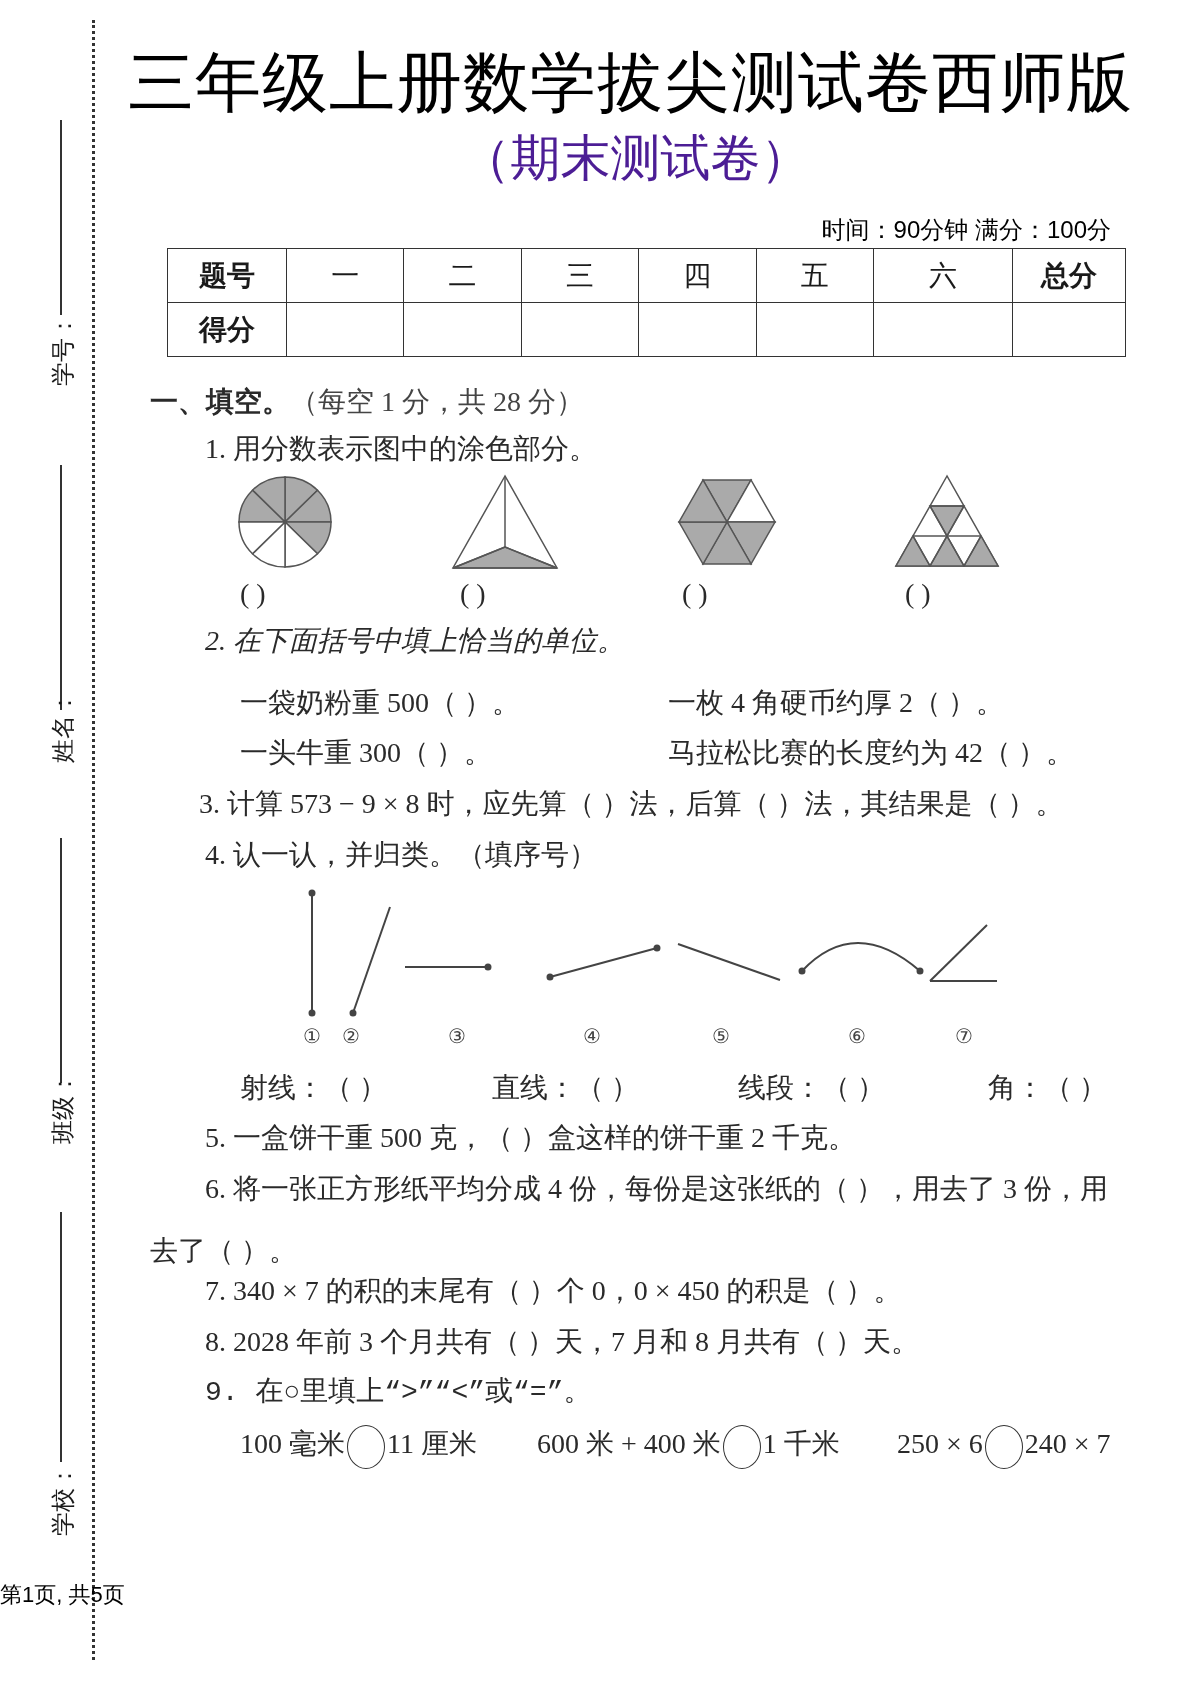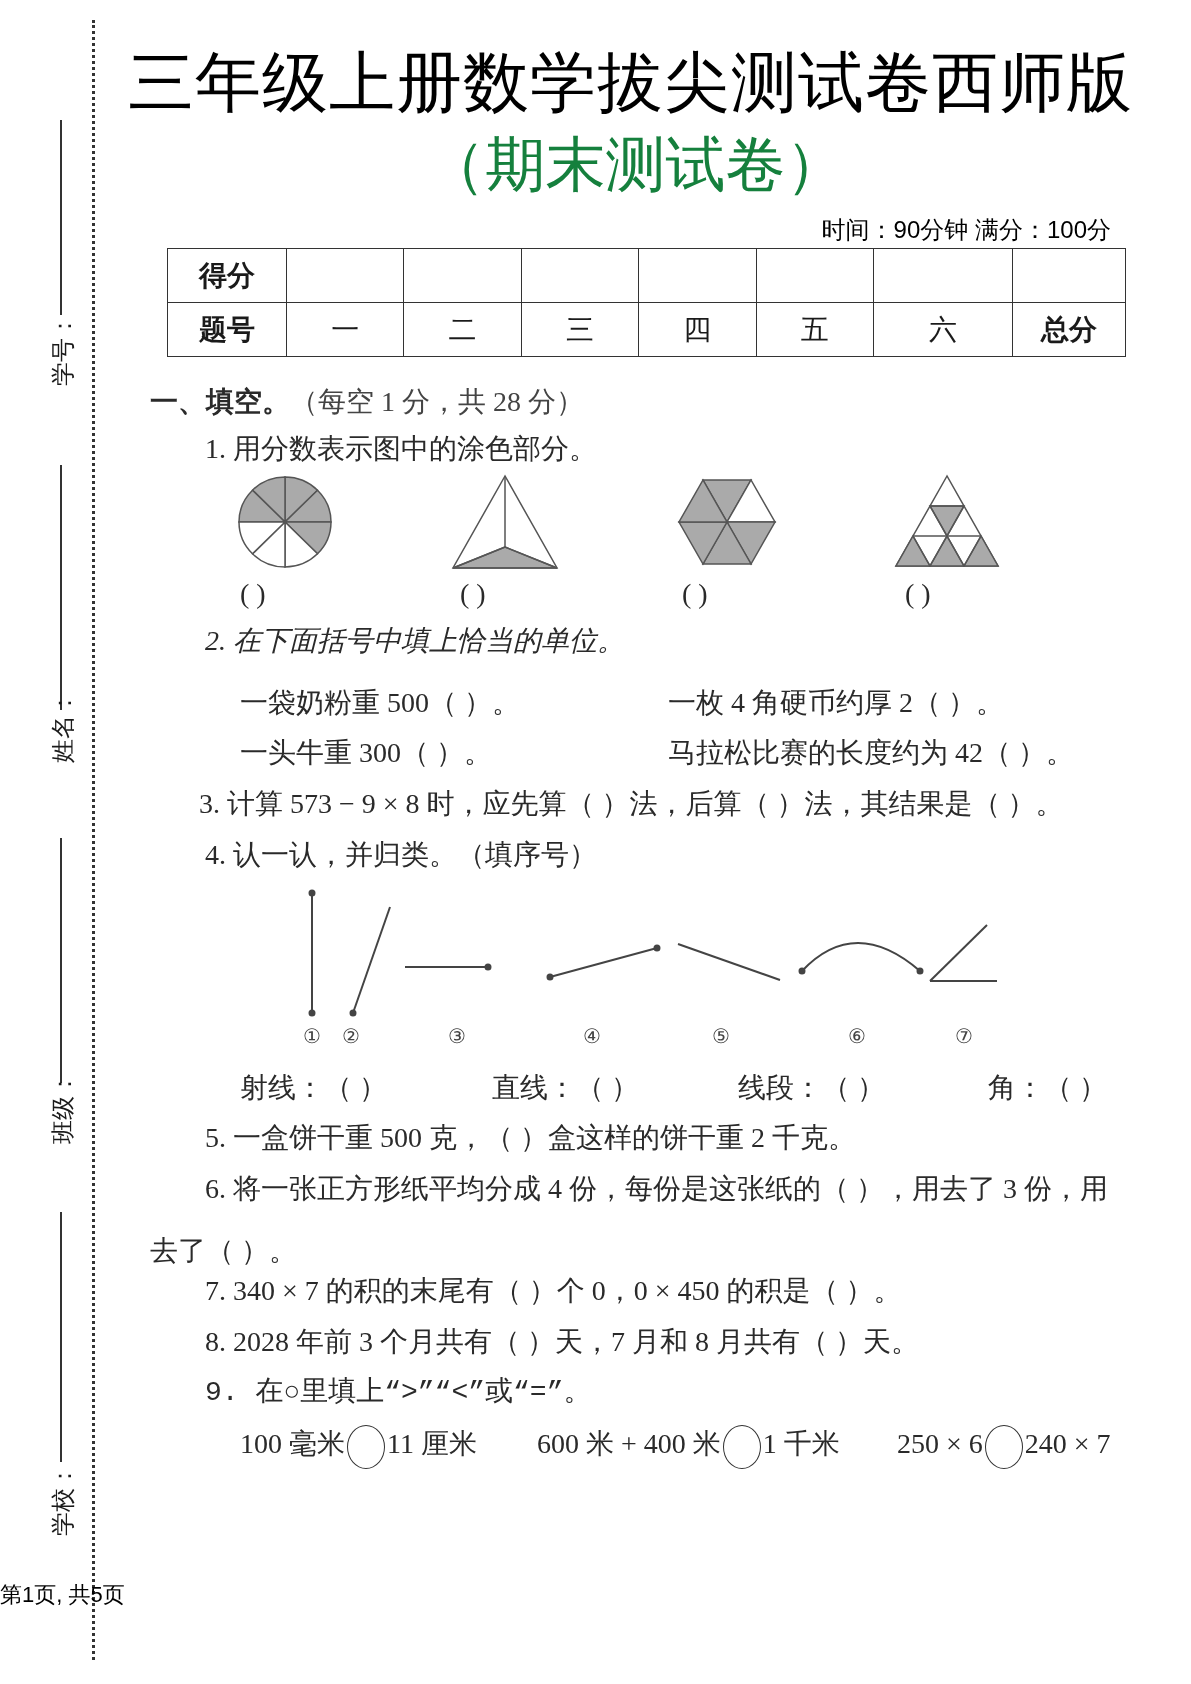--- a/index.html
+++ b/index.html
@@ -3,21 +3,21 @@
 <meta charset="utf-8">
 <style>
   html, body { margin:0; padding:0; background:#fff; }
   body { width:1191px; height:1684px; position:relative; overflow:hidden; color:#1a1a1a;
          font-family:"Liberation Serif","DejaVu Serif",serif; }
   .abs { position:absolute; }
   .sans { font-family:"Liberation Sans","DejaVu Sans",sans-serif; }
   .title { left:0; width:1191px; top:38px; text-align:center; padding-left:70px; box-sizing:border-box;
            font-size:66px; letter-spacing:1px; color:#000; font-weight:400; }
   .subtitle { left:0; width:1191px; top:125px; text-align:center; padding-left:80px; box-sizing:border-box;
-              font-size:60px; color:#15803d; }
+              font-size:50px; color:#4c1d95; }
   .meta { right:80px; top:214px; font-size:24px; color:#000; }
   table.score { position:absolute; left:167px; top:248px; width:959px; border-collapse:collapse; }
   table.score td { border:1.5px solid #333; height:53px; text-align:center; font-size:28px; padding:0; }
   table.score td.head { font-family:"Liberation Sans","DejaVu Sans",sans-serif; font-weight:700; width:118px; }
   .q { font-size:28px; color:#2a2a2a; white-space:nowrap; }
   .sec { left:150px; top:383px; font-size:28px; }
   .sec b { font-family:"Liberation Sans","DejaVu Sans",sans-serif; font-weight:700; }
   .sec span.g { color:#444; }
   .binding { left:92px; top:20px; width:0; height:1640px; border-left:3px dotted #333; }
   .side-line { left:60px; width:0; border-left:2px solid #333; }
@@ -43,38 +43,38 @@
 <div class="abs side-line" style="top:1212px;height:250px;"></div>
 <div class="abs side-label" style="top:1495px;">学校：</div>
 
 <div class="abs title sans">三年级上册数学拔尖测试卷西师版</div>
 <div class="abs subtitle sans">（期末测试卷）</div>
 <div class="abs meta sans">时间：90分钟  满分：100分</div>
 
 <table class="score">
   <tbody>
       <tr>
-    <td class="head">得分</td>
-    <td></td>
-    <td></td>
-    <td></td>
-    <td></td>
-    <td></td>
-    <td></td>
-    <td></td>
-  </tr>
-  <tr>
     <td class="head">题号</td>
     <td>一</td>
     <td>二</td>
     <td>三</td>
     <td>四</td>
     <td>五</td>
     <td style="width:138px;">六</td>
     <td class="head" style="width:112px;">总分</td>
+  </tr>
+  <tr>
+    <td class="head">得分</td>
+    <td></td>
+    <td></td>
+    <td></td>
+    <td></td>
+    <td></td>
+    <td></td>
+    <td></td>
   </tr>
 </tbody>
   </table>
 
 <div class="abs sec q">
   <b>一、填空。</b><span class="g">（每空 1 分，共 28 分）</span>
 </div>
 
 <div class="abs q" style="left:205px;top:430px;">1. 用分数表示图中的涂色部分。</div>
 

